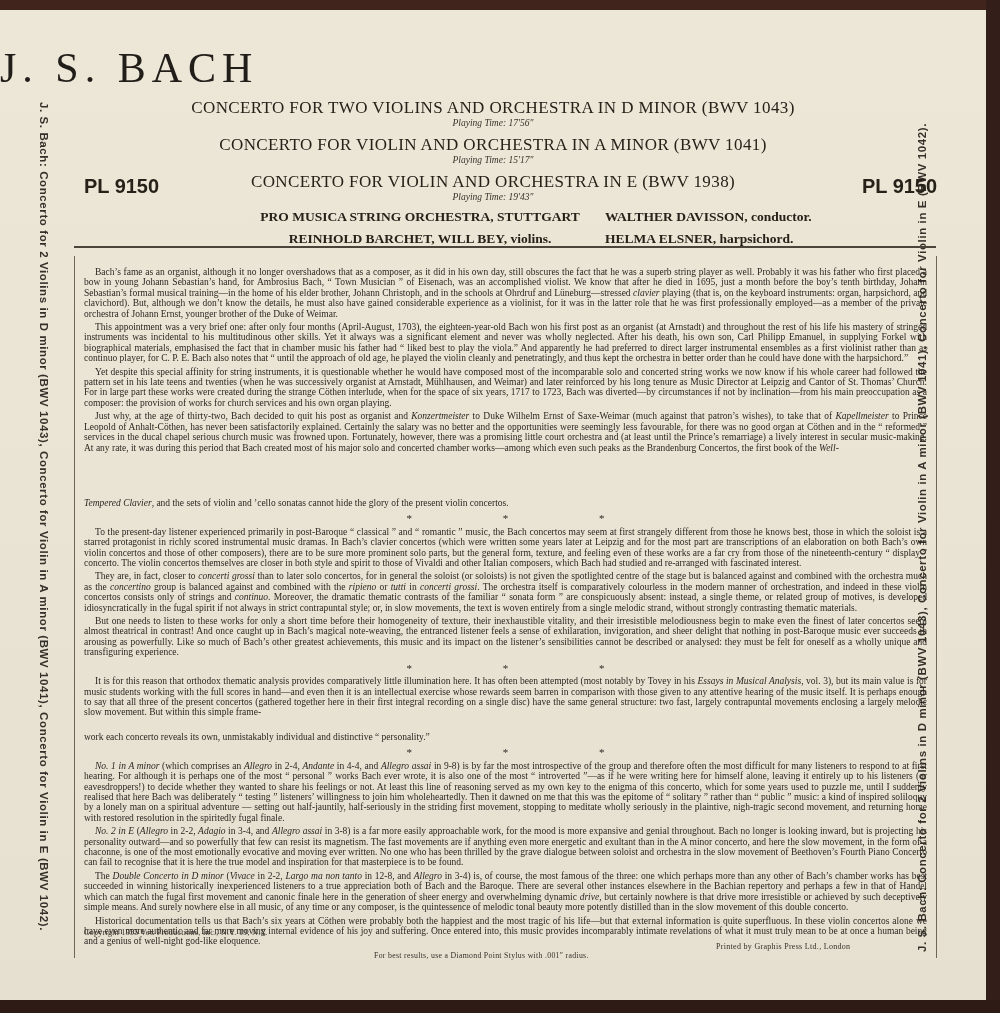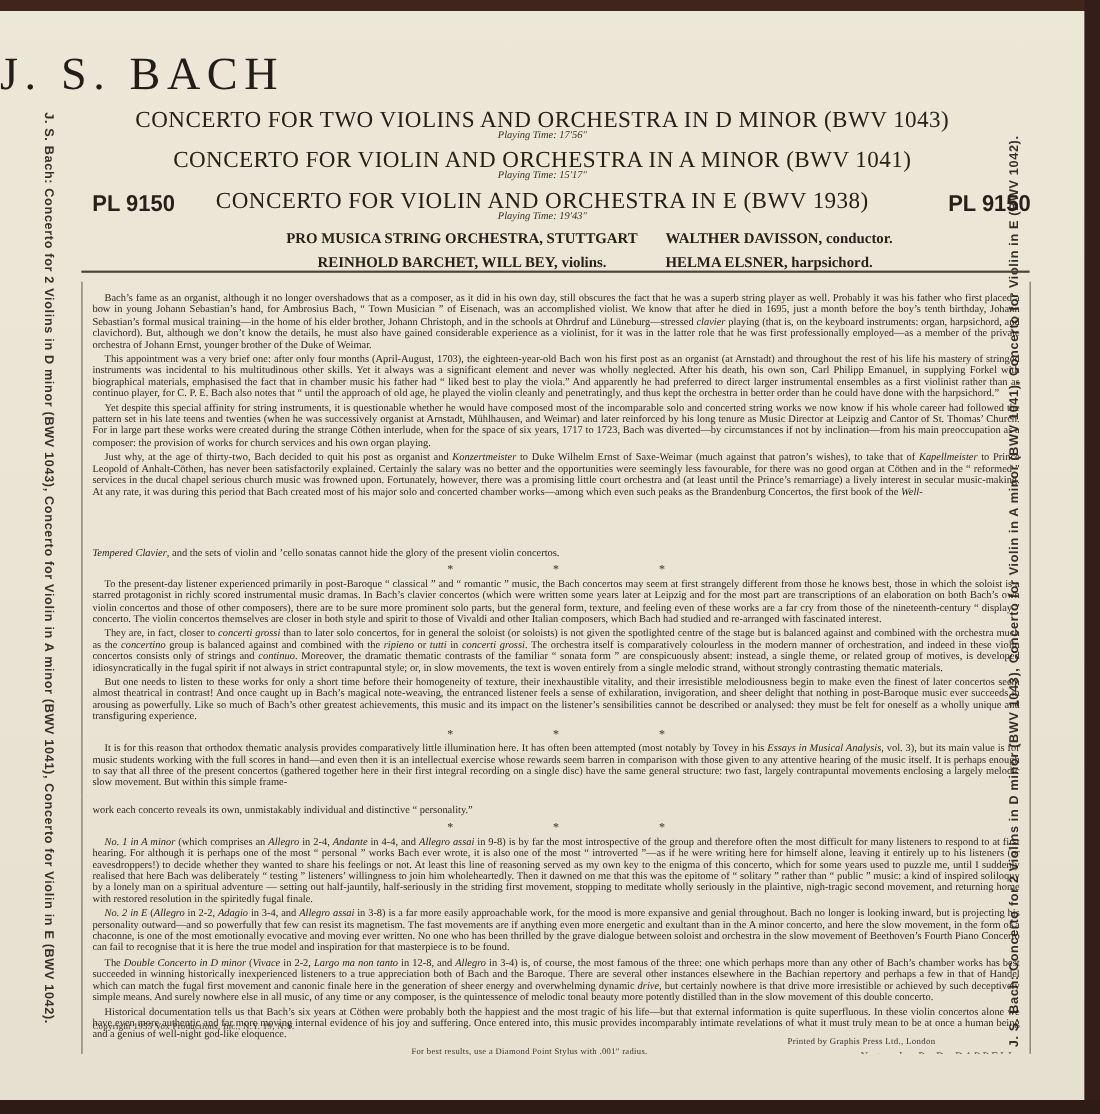--- a/index.html
+++ b/index.html
@@ -12,21 +12,21 @@
   .spine { position:absolute; writing-mode:vertical-rl; font-family:"Liberation Sans", sans-serif;
            font-weight:bold; font-size:11.5px; letter-spacing:0.6px; color:#35312a; white-space:nowrap; }
   .spine-left  { left:38px; top:92px;  height:905px; }
   .spine-right { left:916px; top:92px; height:850px; transform:rotate(180deg); }
 
   h1 { position:absolute; top:34px; left:0; width:100%; margin:0; 
        font-size:42px; font-weight:normal; letter-spacing:6px; color:#211e1a; }
 
   .works { position:absolute; top:88px; left:0; width:100%; text-align:center; }
   .work { margin-bottom:6px; }
-  .work-title { font-size:21px; letter-spacing:0.4px; line-height:20px; color:#262219; }
+  .work-title { font-size:17px; letter-spacing:0.4px; line-height:20px; color:#262219; }
   .work-time  { font-size:9.5px; font-style:italic; line-height:11px; color:#38332b; }
 
   .cat { position:absolute; top:164px; font-family:"Liberation Sans", sans-serif; font-weight:bold;
          font-size:21px; color:#262219; transform:scaleX(0.95); }
   .cat-l { left:82px; }  .cat-r { left:860px; }
 
   .credits { position:absolute; top:199px; left:0; width:986px; }
   .credit-row { position:relative; height:22px; font-weight:bold; font-size:13.5px; color:#262219; }
   .credit-l { position:absolute; left:195px; width:450px; text-align:center; }
   .credit-r { position:absolute; left:605px; }

